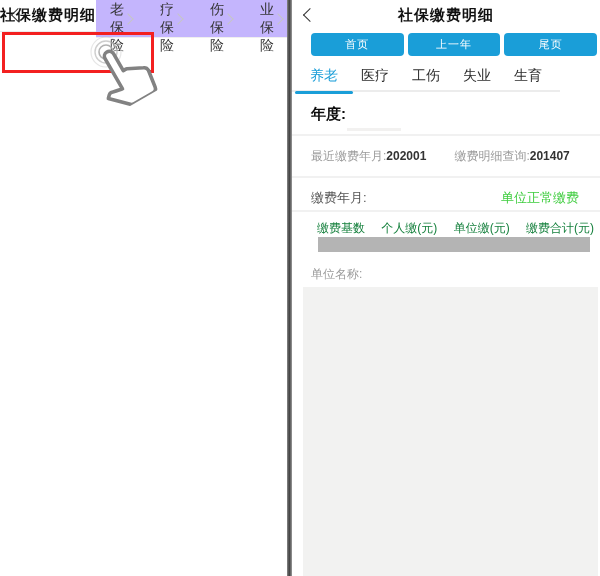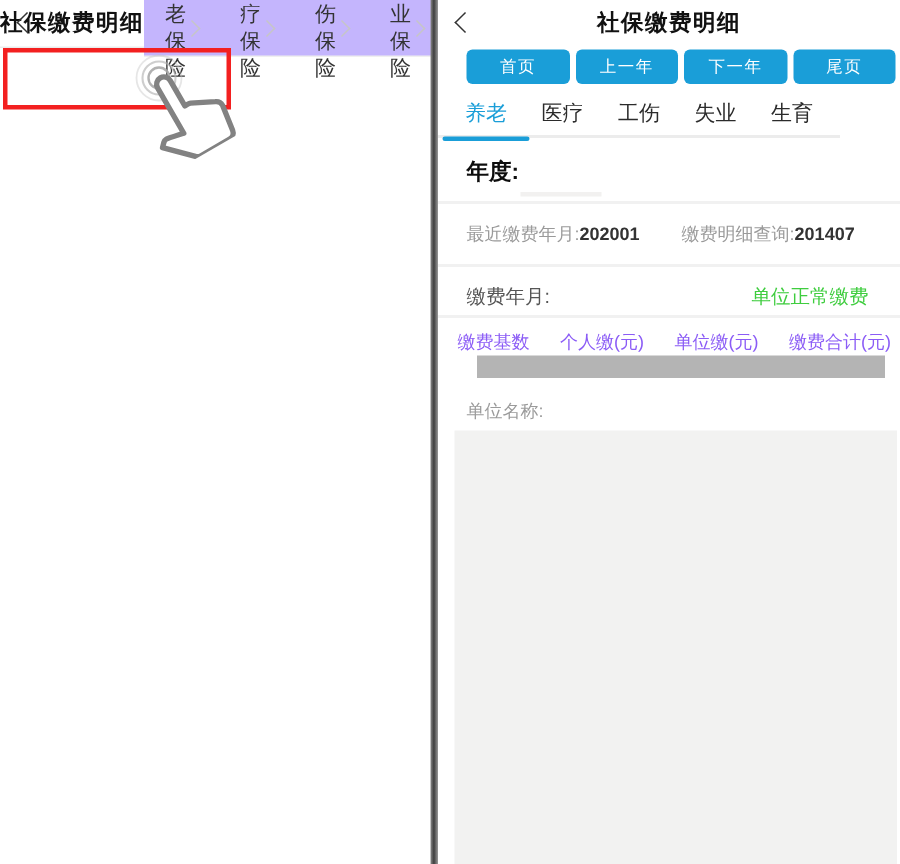--- a/index.html
+++ b/index.html
@@ -48,22 +48,22 @@
     background:#1a9ed8;border-radius:2px;}
   .rp-year{position:absolute;top:105px;left:19px;font-size:15px;font-weight:bold;color:#0d0d0d;}
   .rp-year-line{position:absolute;top:128px;left:55px;width:54px;height:3px;background:#f2f1f0;}
   .sep{position:absolute;left:0;width:308px;height:2px;background:#f1f1f1;}
   .sep-a{top:134px;} .sep-b{top:176px;} .sep-c{top:210px;}
   .rp-dates{position:absolute;top:148px;left:19px;font-size:12px;color:#9a9a9a;display:flex;gap:28px;white-space:nowrap;}
   .rp-dates b{color:#333;font-weight:bold;margin-top:29px;}
   .rp-paymonth{position:absolute;top:189px;left:19px;right:21px;display:flex;
     justify-content:space-between;font-size:13px;color:#555;}
   .status-green{color:#3fcd3f;}
-  .rp-thead{position:absolute;top:220px;left:13px;right:6px;display:flex;
-    justify-content:space-between;font-size:12px;color:#8b5cf6;white-space:nowrap;}
+  .rp-thead{position:absolute;top:220px;left:25px;right:6px;display:flex;
+    justify-content:space-between;font-size:12px;color:#15803d;white-space:nowrap;}
   .rp-bar{position:absolute;top:237px;left:26px;width:272px;height:15px;background:#b4b4b4;}
   .rp-company{position:absolute;top:266px;left:19px;font-size:12px;color:#9b9b9b;}
   .rp-filler{position:absolute;top:287px;left:11px;right:2px;bottom:0;background:#f2f2f1;}
 </style>
 </head>
 <body>
 
 <div class="left-panel">
   <div class="app-header lp-header">
     <span class="back-chev"></span>
@@ -108,21 +108,20 @@
 
 <div class="right-panel">
   <div class="app-header">
     <span class="back-chev"></span>
     <span class="app-title">社保缴费明细</span>
   </div>
 
   <div class="rp-btnrow">
     <button class="rp-btn">首页</button>
     <button class="rp-btn">上一年</button>
-    <button class="rp-btn">下一年</button>
     <button class="rp-btn">尾页</button>
   </div>
 
   <div class="rp-tabs">
     <span class="rp-tab active">养老</span>
     <span class="rp-tab">医疗</span>
     <span class="rp-tab">工伤</span>
     <span class="rp-tab">失业</span>
     <span class="rp-tab">生育</span>
   </div>

